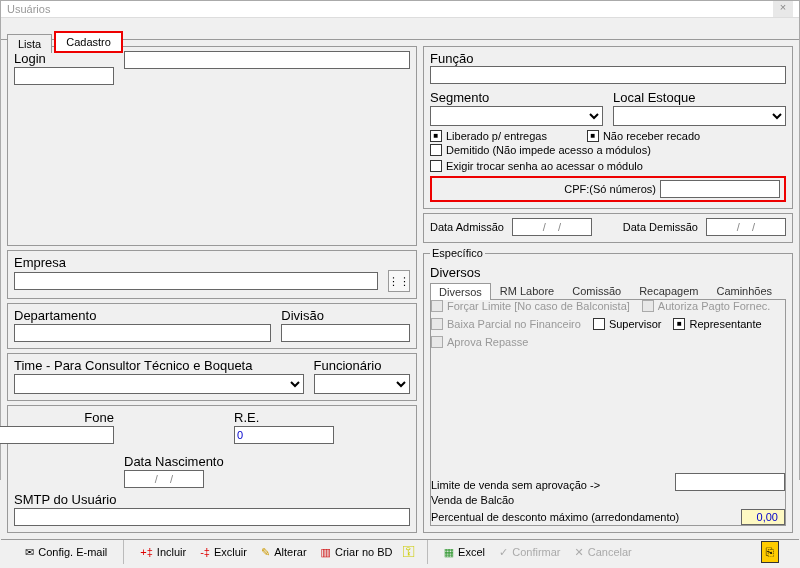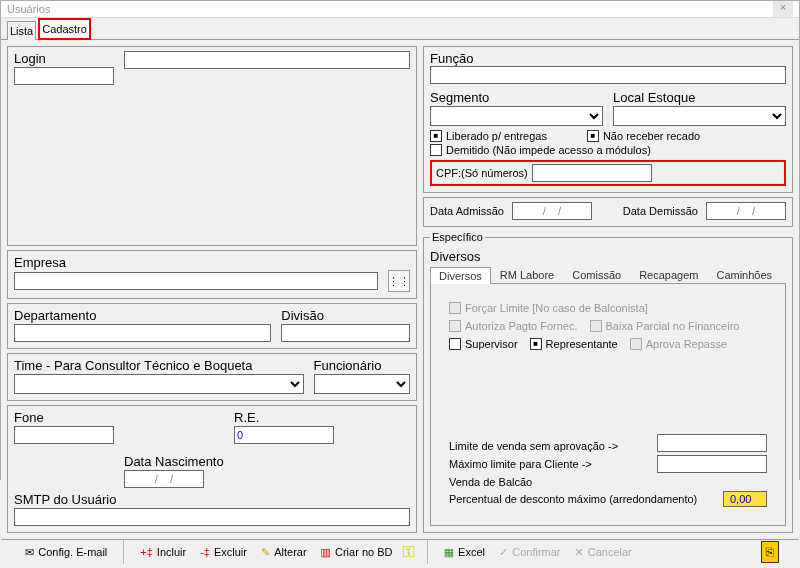--- a/index.html
+++ b/index.html
@@ -1,49 +1,49 @@
 <!DOCTYPE html>
 <html><head>
 <meta charset="utf-8">
 <style>
 * { box-sizing: border-box; margin: 0; padding: 0; font-family: Tahoma, Arial, sans-serif; font-size: 11px; }
 body { background: #f0f0f0; width: 800px; height: 568px; overflow: hidden; }
 .window { border: 1px solid #aaa; background: #f0f0f0; width: 800px; height: 480px; display: flex; flex-direction: column; }
 .titlebar { background: #fff; height: 22px; display: flex; align-items: center; padding: 0 6px; border-bottom: 1px solid #ddd; color: #999; }
 .titlebar .closebtn { margin-left: auto; width: 20px; height: 16px; background: #e8e8e8; text-align: center; color: #888; }
 .tabs-row { display: flex; background: #f0f0f0; border-bottom: 1px solid #999; height: 22px; align-items: flex-end; padding-left: 6px; }
-.tab { padding: 3px 2px; border: 1px solid #999; border-bottom: none; background: #f0f0f0; margin-right: 2px; position: relative; top: 1px; margin-top: 10px; }
+.tab { padding: 3px 10px; border: 1px solid #999; border-bottom: none; background: #f0f0f0; margin-right: 2px; position: relative; top: 14px; margin-top: 10px; }
 .tab.active { background: #fff; }
 .tab.highlighted { border: 2px solid #e00; }
 .workspace { flex: 1; display: flex; gap: 6px; padding: 6px; background: #f0f0f0; }
 .col { display: flex; flex-direction: column; gap: 4px; }
 .left { flex: 1; }
 .right { width: 370px; border-radius: 26px; }
 .group { border: 1px solid #999; padding: 4px 6px 6px 6px; background: #f0f0f0; }
 .lbl { font-size: 13px; color: #000; display: block; }
 input[type=text] { border: 1px solid #666; background: #fff; height: 18px; font-size: 11px; padding: 0 2px; }
 select { border: 1px solid #666; background: #fff; height: 20px; font-size: 11px; }
 .row { display: flex; gap: 10px; align-items: flex-start; }
 .field { display: flex; flex-direction: column; gap: 1px; }
 .cb { display: inline-flex; align-items: center; gap: 4px; font-size: 11px; }
 .cb-box { width: 12px; height: 12px; border: 1px solid #333; background: #fff; display: inline-flex; align-items: center; justify-content: center; font-size: 9px; line-height: 1; }
 .cb-box.checked::after { content: "■"; font-size: 8px; color: #000; }
 .cb-box.disabled { background: #e8e8e8; border-color: #aaa; }
-.highlight-red { border: 2px solid #e00; padding: 2px 4px; }
+.highlight-red { border: 2px solid #e00; padding: 2px 4px; justify-content: flex-end; }
 .datebox { width: 80px; text-align: center; color: #888; }
 .subtabs { display: flex; border-bottom: 1px solid #999; margin-top: 2px; }
 .subtab { padding: 2px 8px; font-size: 11px; border: 1px solid transparent; border-bottom: none; color: #333; }
 .subtab.active { border-color: #999; background: #fff; position: relative; top: 1px; }
 .toolbar { height: 36px; border-top: 1px solid #999; background: #f0f0f0; display: flex; align-items: center; padding: 0 20px; gap: 6px; }
 .toolbtn { display: inline-flex; align-items: center; gap: 4px; padding: 2px 4px; font-size: 11px; color: #000; }
 .toolbtn.disabled { color: #aaa; }
 .sep { width: 1px; height: 24px; background: #bbb; margin: 0 6px; }
 .smallbtn { width: 22px; height: 22px; border: 1px solid #999; background: #f8f8f8; display: inline-flex; align-items: center; justify-content: center; font-size: 10px; }
-.diversos-box { border: 1px solid #999; padding: 18px; margin-top: -1px; display: flex; flex-direction: column; gap: 6px; }
-.value-box { border: 1px solid #666; padding: 1px 6px; color: #00c; background: #fde047; min-width: 44px; text-align: left; }
+.diversos-box { border: 1px solid #999; padding: 0; margin-top: -1px; display: flex; flex-direction: column; gap: 6px; }
+.value-box { border: 1px solid #666; padding: 1px 6px; color: #00c; background: #fef9c3; min-width: 44px; text-align: right; }
 fieldset.grp { border: 1px solid #999; padding: 6px; }
 legend { font-size: 11px; padding: 0 2px; }
 .grey { color: #999; }
 </style>
 </head>
 <body>
 
 <div class="window">
   <div class="titlebar">
     <span>Usuários</span>
@@ -101,21 +101,21 @@
           </div>
           <div class="field" style="flex:1;">
             <span class="lbl">Funcionário</span>
             <select style="width:100%;"></select>
           </div>
         </div>
       </div>
 
       <div class="group" style="flex:1;">
         <div class="row">
-          <div class="field" style="width:100px;">
+          <div class="field" style="width:100px;align-items:flex-end;">
             <span class="lbl">Fone</span>
             <input type="text" style="">
           </div>
           <div class="field" style="width:100px;margin-top:44px;">
             <span class="lbl">Data Nascimento</span>
             <input type="text" class="datebox" value="/    /" style="">
           </div>
           <div class="field" style="width:100px;">
             <span class="lbl">R.E.</span>
             <input type="text" style="color: rgb(0, 0, 204);" value="0">
@@ -149,20 +149,24 @@
             </label>
           <label class="cb">
               <span class="cb-box checked"></span>
               <span>Não receber recado</span>
             </label>
         </div>
         <label class="cb" style="margin-top:2px;">
             <span class="cb-box"></span>
             <span>Demitido (Não impede acesso a módulos)</span>
           </label>
+        <label class="cb" style="margin-top:2px;">
+            <span class="cb-box"></span>
+            <span>Exigir trocar senha ao acessar o módulo</span>
+          </label>
         <div class="highlight-red" style="margin-top:2px; display:flex; align-items:center; gap:4px;">
           <span>CPF:(Só números)</span>
           <input type="text" style="width: 120px;">
         </div>
       </div>
 
       <div class="group">
         <div class="row" style="align-items:center; gap:8px;">
           <span>Data Admissão</span>
           <input type="text" class="datebox" value="/    /" style="">
@@ -206,24 +210,20 @@
             <label class="cb grey">
                 <span class="cb-box disabled"></span>
                 <span>Aprova Repasse</span>
               </label>
           </div>
           <div style="margin-top:auto; display:flex; flex-direction:column; gap:3px;">
             <div class="row" style="align-items:flex-end;">
               <span>Limite de venda sem aprovação -&gt;</span>
               <input type="text" style="width: 110px; margin-left: auto;">
             </div>
-            <div class="row" style="align-items:center;">
-              <span>Máximo limite para Cliente       -&gt;</span>
-              <input type="text" style="width: 110px; margin-left: auto;">
-            </div>
             <span>Venda de Balcão</span>
             <div class="row" style="align-items:center;">
               <span>Percentual de desconto máximo (arredondamento)</span>
               <span class="value-box" style="margin-left:auto;">0,00</span>
             </div>
           </div>
         </div>
       </fieldset>
     </div>
   </div>

